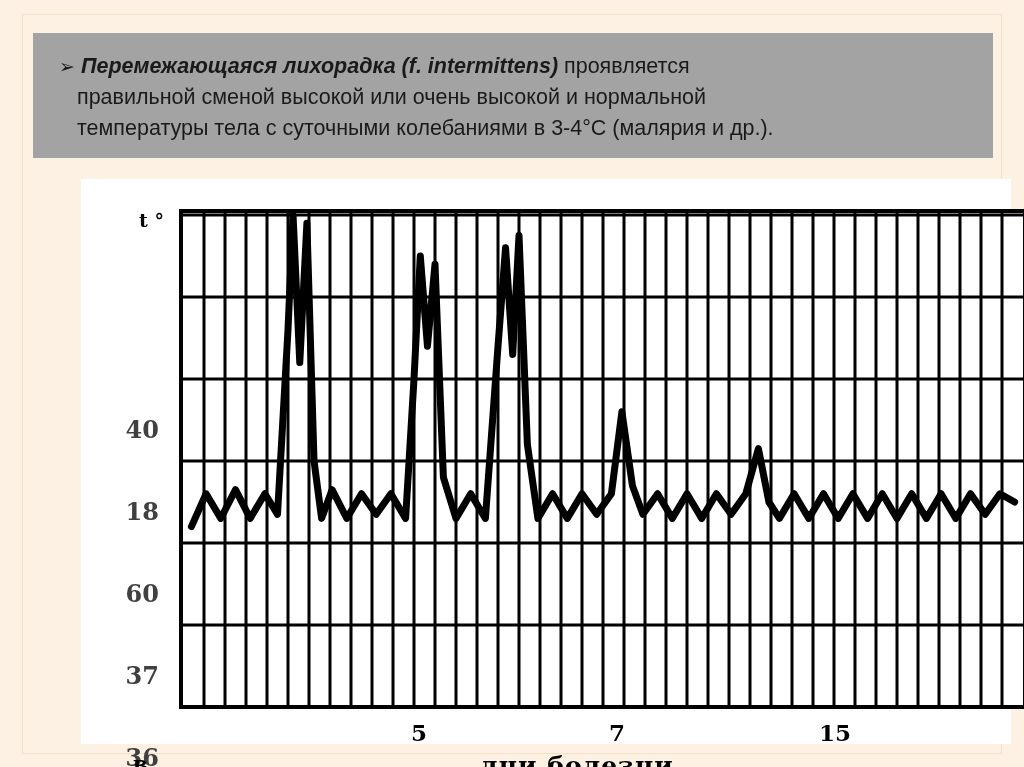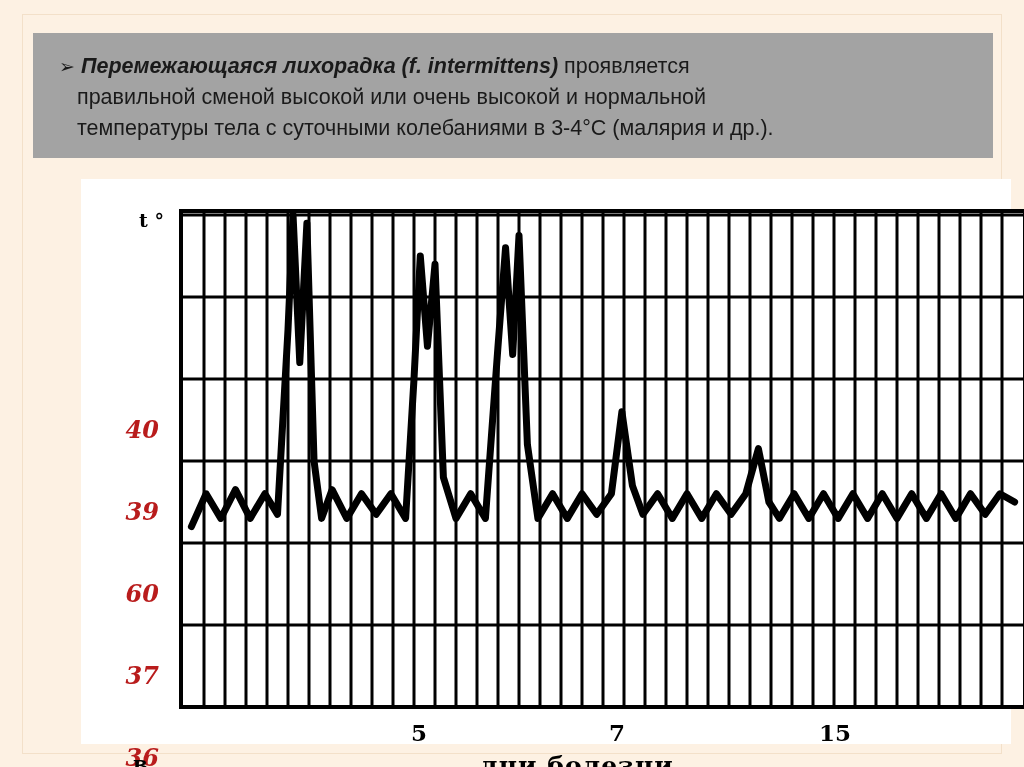--- a/index.html
+++ b/index.html
@@ -97,24 +97,23 @@
     position: absolute;
     left: 0;
     top: 0;
   }
   
   .ylab {
     position: absolute;
     font-family: "DejaVu Serif", serif;
     font-weight: bold;
     font-size: 24px;
-    color: #b91c1c;
+    color: #404040;
     text-align: right;
     width: 60px;
-    font-style: italic;
   }
   .tdeg {
     position: absolute;
     font-family: "DejaVu Serif", serif;
     font-weight: bold;
     font-size: 19px;
     color: #000;
   }
   .xlab {
     position: absolute;
@@ -156,21 +155,21 @@
         <span class="indent"></span><span>температуры тела с суточными колебаниями в 3-4°C (малярия и др.).</span>
       </div>
     </div>
 
     <div id="chart-wrap">
       <div id="chart-card">
 
         <div class="tdeg" style="left:58px; top:30px;">t °</div>
 
         <div class="ylab" style="left:18px; top:236px;">40</div>
-        <div class="ylab" style="left:18px; top:318px;">39</div>
+        <div class="ylab" style="left:18px; top:318px;">18</div>
         <div class="ylab" style="left:18px; top:400px;">60</div>
         <div class="ylab" style="left:18px; top:482px;">37</div>
         <div class="ylab" style="left:18px; top:564px;">36</div>
 
         <div id="plot-frame">
           <svg id="grid-svg" width="840" height="492" viewBox="0 0 840 492">
             <g stroke="#000" stroke-width="3" fill="none">
 
               <line x1="0" y1="412" x2="840" y2="412"></line>
               <line x1="0" y1="330" x2="840" y2="330"></line>

